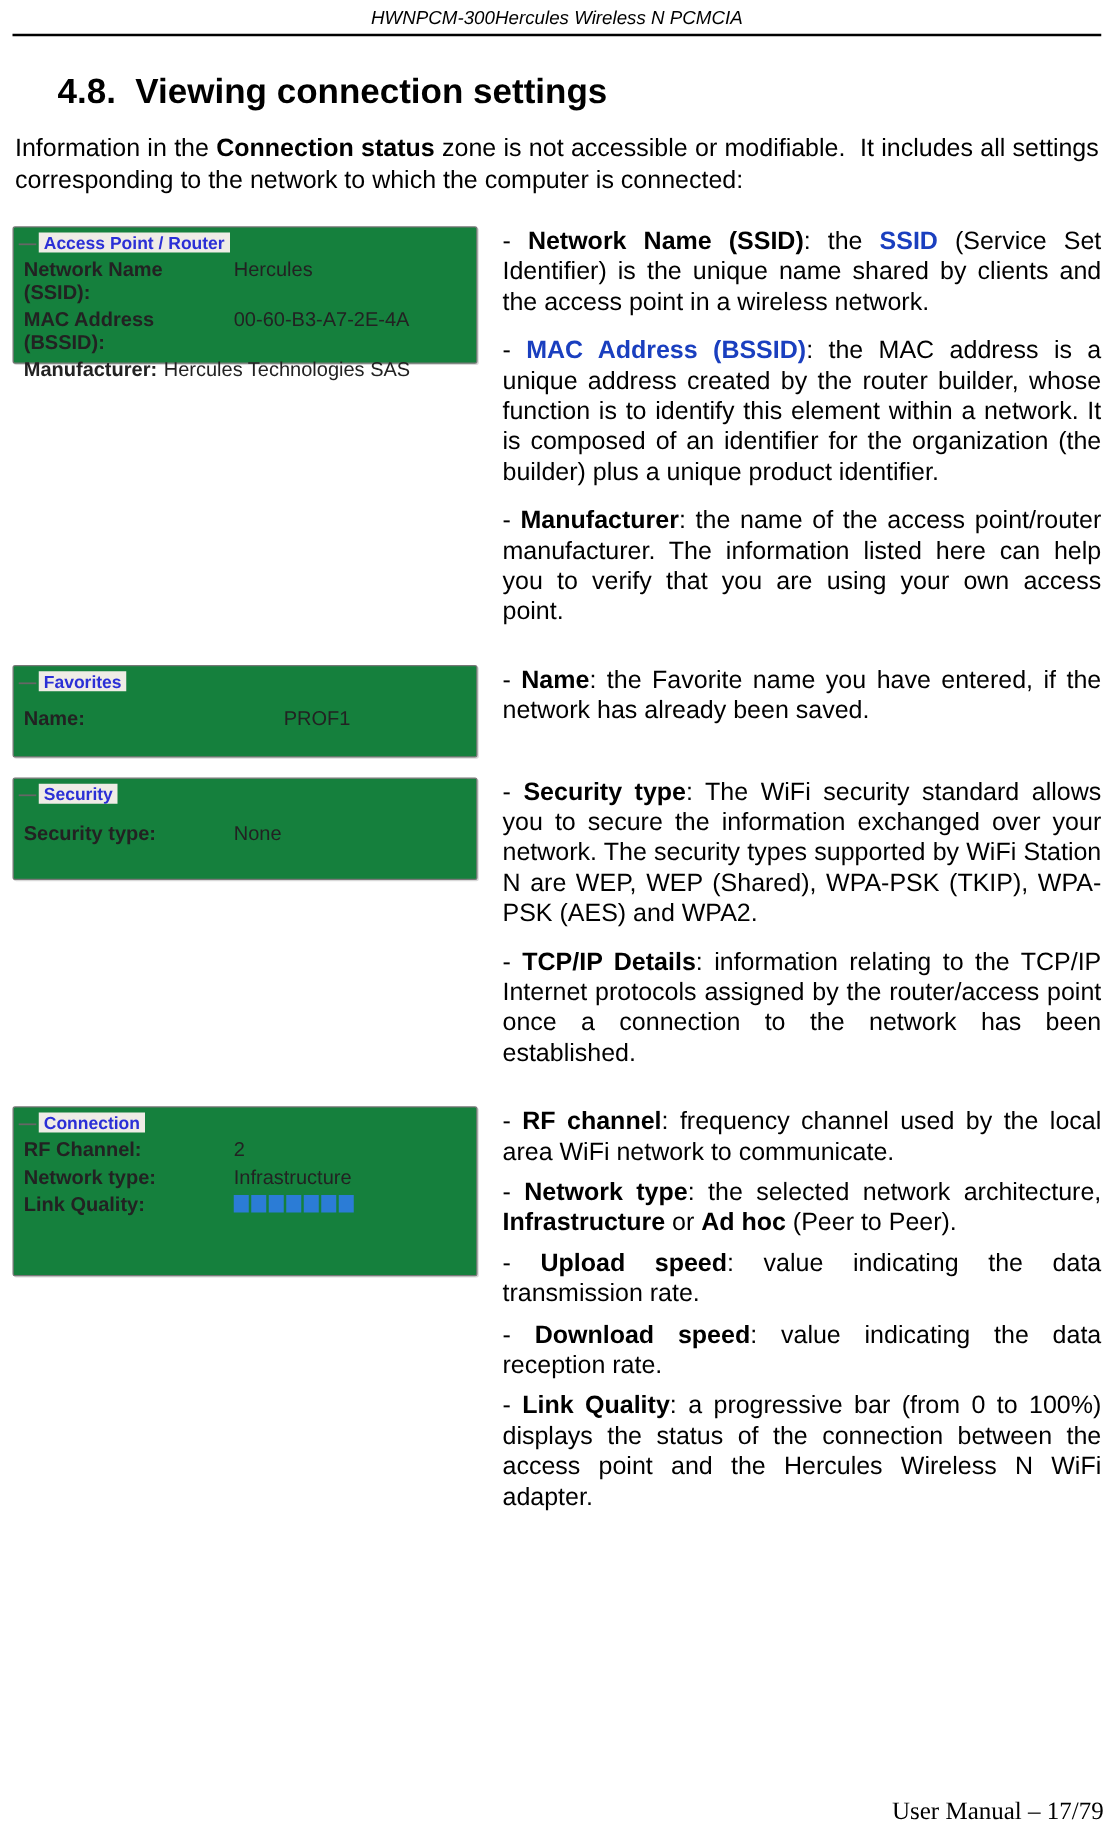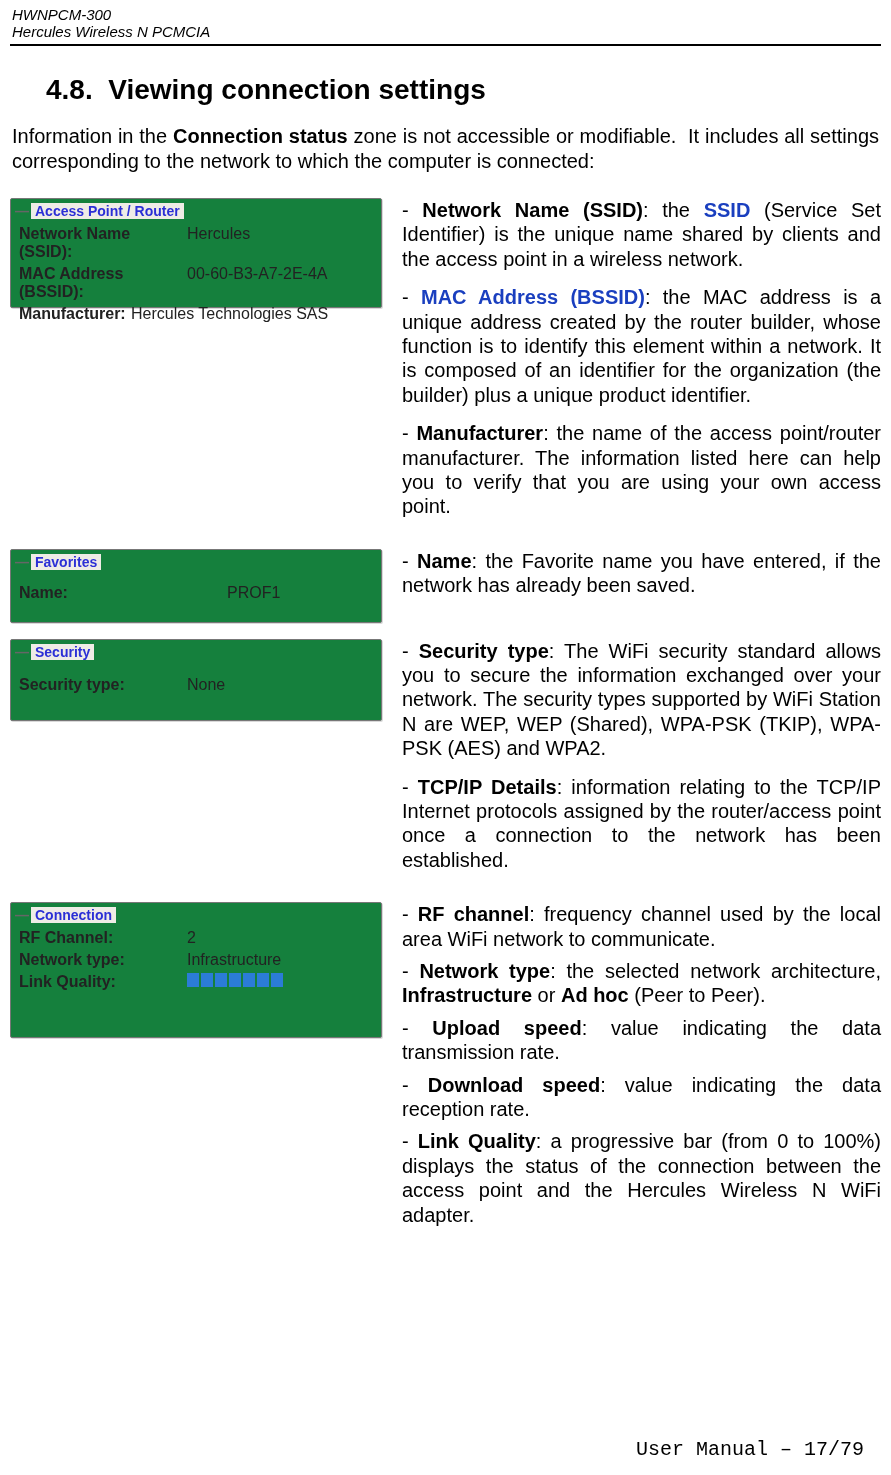--- a/index.html
+++ b/index.html
@@ -11,25 +11,24 @@
     width: 891px;
   }
   .page {
     padding: 6px 10px 10px 10px;
     box-sizing: border-box;
     position: relative;
     min-height: 1475px;
   }
   .header-row {
     display: flex;
-    justify-content: space-between;
+    justify-content: center;
     font-style: italic;
     font-size: 15px;
     padding: 0 2px 2px 2px;
-    flex-direction: column;
   }
   .rule {
     border-top: 2px solid #000;
     margin: 2px 0 28px 0;
   }
   .section-title {
     font-weight: bold;
     font-size: 28px;
     margin: 14px 0 18px 36px;
     font-family: Arial, sans-serif;
@@ -97,23 +96,23 @@
     line-height: 1.22;
     text-align: justify;
     font-family: Arial, sans-serif;
   }
   .text-col p { margin: 0 0 14px 0; }
   .term-blue { color: #1a3fbf; font-weight: bold; }
   .term-bold { font-weight: bold; }
   .footer {
     position: absolute;
     bottom: 14px;
-    right: 27px;
+    right: 8px;
     font-size: 20px;
-    font-family: Liberation Mono, monospace;
+    font-family: Liberation Serif, serif;
   }
 </style>
 </head>
 <body>
 
 <div class="page">
 
   <div class="header-row">
     <span>HWNPCM-300</span>
     <span>Hercules Wireless N PCMCIA</span>

